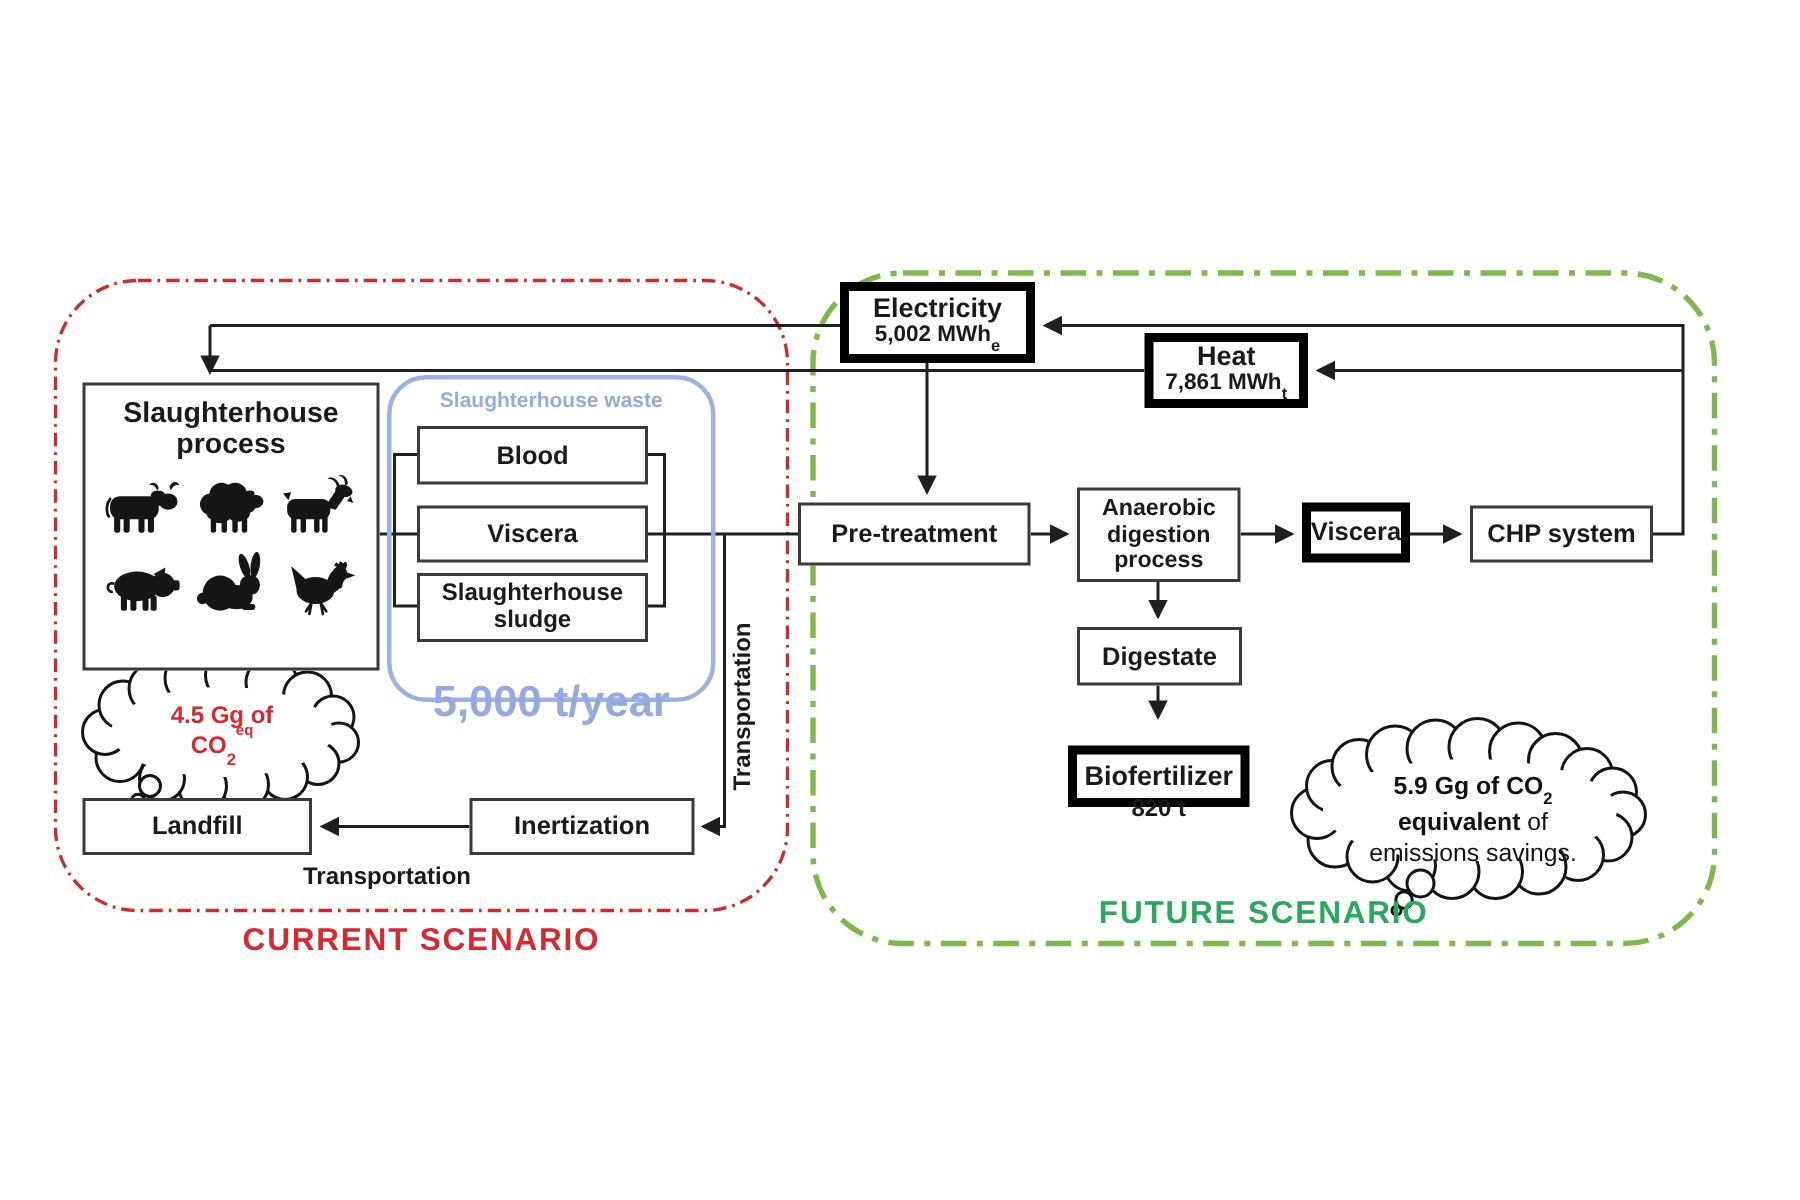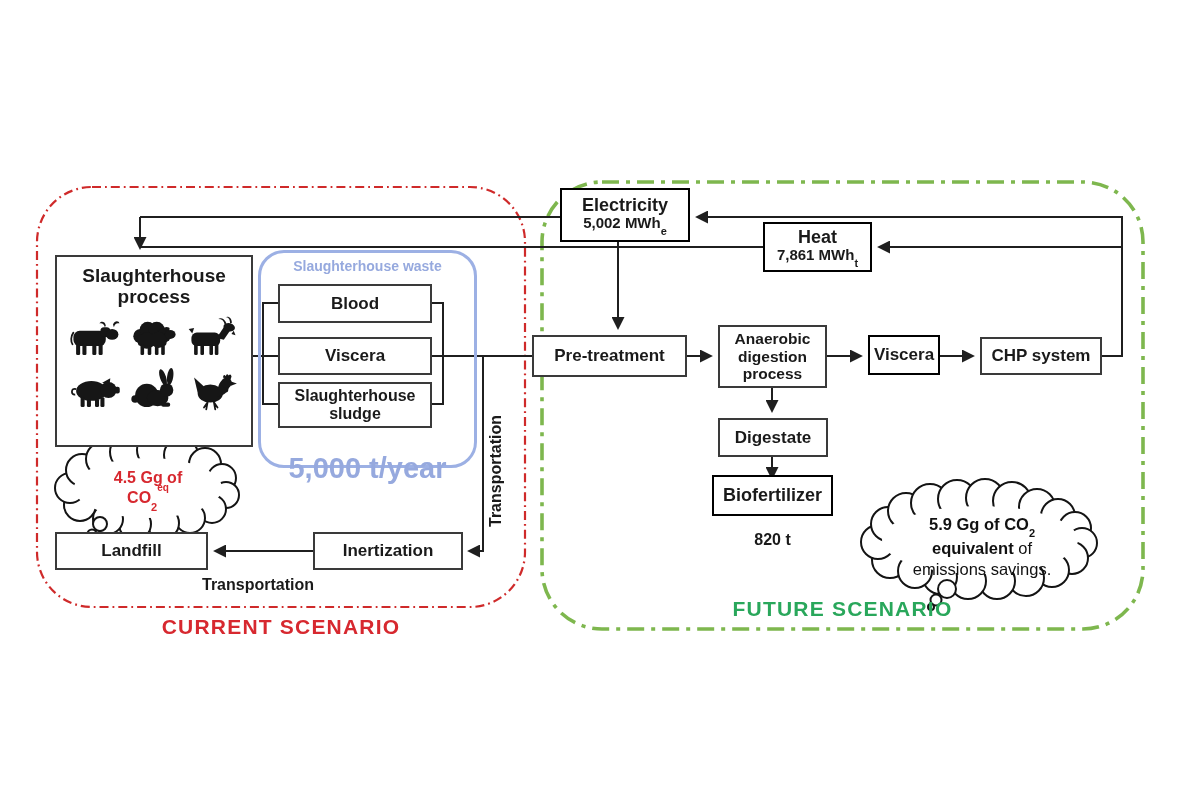--- a/index.html
+++ b/index.html
@@ -2,21 +2,21 @@
 <html><head>
 <meta charset="utf-8">
 <style>
   html,body{margin:0;padding:0;background:#ffffff;}
   #canvas{position:relative;width:1200px;height:800px;background:#ffffff;overflow:hidden;
           font-family:"Liberation Sans",sans-serif;}
   svg.layer{position:absolute;left:0;top:0;}
   .box{position:absolute;box-sizing:border-box;background:#fff;border:2px solid #3a3a3a;
        display:flex;align-items:center;justify-content:center;text-align:center;
        color:#1a1a1a;font-weight:700;font-size:17px;line-height:1.12;}
-  .green-box{border:2px solid #000000;}
+  .green-box{border:6px solid #000000;}
   .lbl{position:absolute;box-sizing:border-box;font-weight:700;color:#1a1a1a;text-align:center;}
   .waste-container{position:absolute;box-sizing:border-box;border:3.5px solid #9cb0e4;border-radius:26px;background:transparent;}
   .blue-text{color:#96a9de;}
   sub.u{font-size:11px;position:relative;bottom:-3px;font-weight:700;}
   sup.u{font-size:10px;position:relative;top:-6px;font-weight:700;}
   .vtext{writing-mode:vertical-rl;transform:rotate(180deg);}
   .col{flex-direction:column;}
   .animals{display:grid;grid-template-columns:repeat(3,1fr);column-gap:2px;row-gap:8px;
            width:100%;padding:6px 10px 8px;box-sizing:border-box;justify-items:center;align-items:center;}
   .animals svg{display:block;}
@@ -245,21 +245,21 @@
   </div>
 
   <div class="box" style="left:718px;top:418px;width:110px;height:39px;">
     <span>Digestate</span>
   </div>
 
   <div class="box" style="left:980px;top:337px;width:122px;height:38px;">
     <span>CHP system</span>
   </div>
 
-  <div class="box green-box" style="left:712px;top:475px;width:121px;height:41px;font-size:18px;">
+  <div class="box green-box" style="left:712px;top:497px;width:121px;height:41px;font-size:18px;">
     <span>Biofertilizer</span>
   </div>
   <div class="lbl" style="left:712px;top:531px;width:121px;font-size:16px;">820 t</div>
 
   <div class="lbl" style="left:872px;top:514px;width:220px;font-size:16.5px;line-height:1.25;font-weight:400;color:#111;">
     <div style="font-weight:700;"><span>5.9 Gg of CO</span><sub class="u">2</sub></div>
     <div><b>equivalent </b><span>of</span></div>
     <div>emissions savings.</div>
   </div>
 

